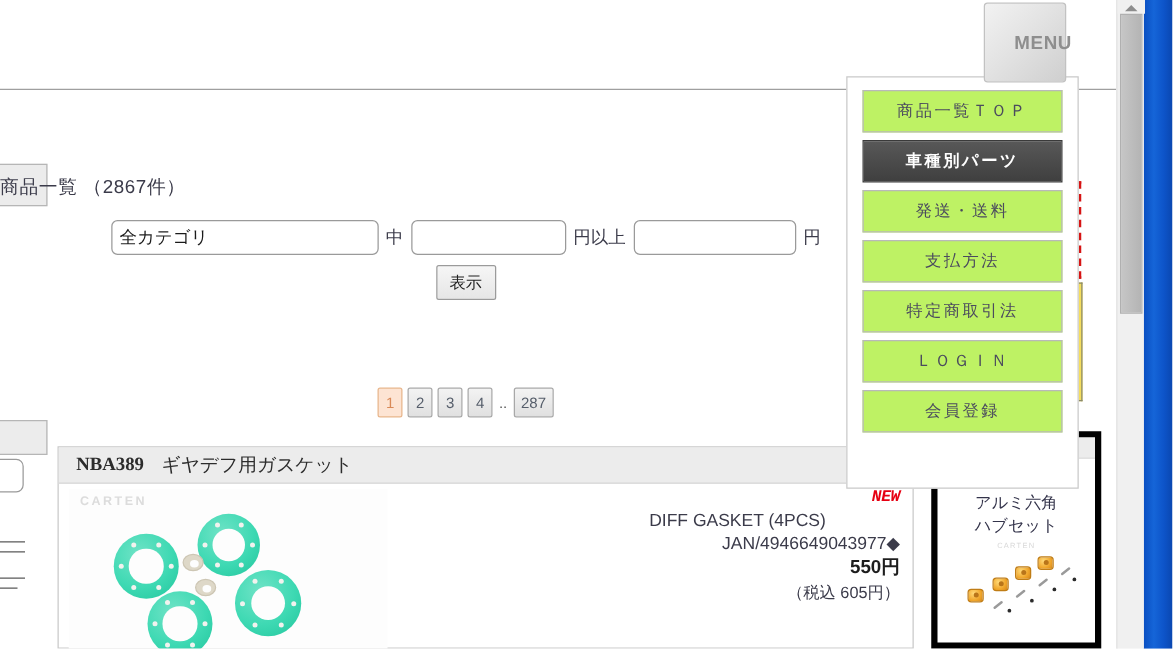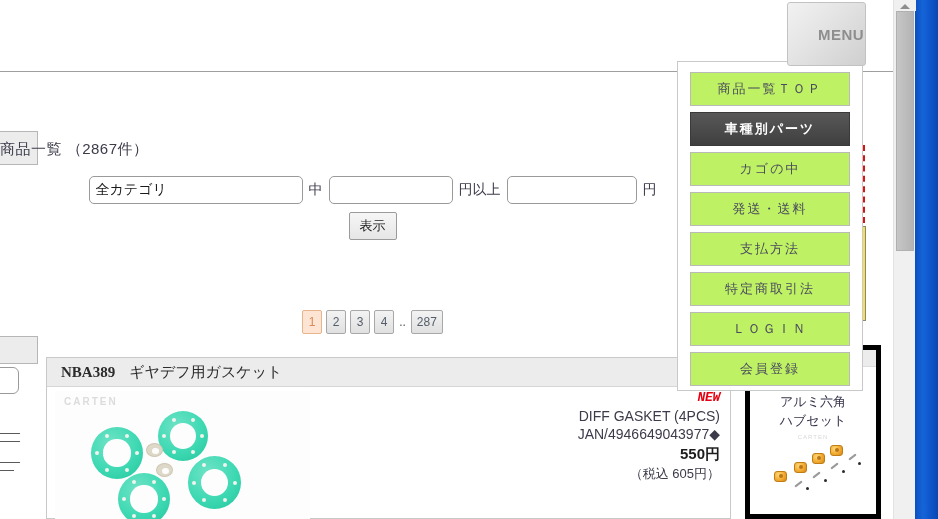--- a/index.html
+++ b/index.html
@@ -175,21 +175,21 @@
 
   
   #product-info {
     position: absolute; right: 10px; top: 2px; width: 260px;
     text-align: right; line-height: 1.35;
   }
   #new-badge {
     font-family: Liberation Mono, monospace; font-style: italic; font-weight: 700;
     font-size: 13px; color: #e60012; letter-spacing: -.3px;
   }
-  #product-name-en { font-size: 14px; color: #3b3b4a; }
+  #product-name-en { font-size: 14px; color: #3b3b4a; text-align: center; }
   #product-jan { font-size: 14px; color: #3b3b4a; }
   #product-price { font-size: 15px; font-weight: 700; color: #1d1d1d; }
   #product-price-tax { font-size: 13px; color: #3b3b4a; }
 
   
   #promo-red {
     position: absolute; left: 853px; top: 145px; width: 12px; height: 78px;
     border: 2px dashed #d61414; border-left: none;
   }
   #promo-yellow {
@@ -228,21 +228,21 @@
   .screw {
     position: absolute; width: 9px; height: 2px; background: #9a9a9a;
     transform: rotate(-38deg); border-radius: 1px;
   }
   .screw-head {
     position: absolute; width: 3px; height: 3px; border-radius: 50%; background: #2b2b2b;
   }
 
   
   #menu-button {
-    position: absolute; left: 787px; top: 2px; width: 79px; height: 64px;
+    position: absolute; left: 787px; top: 2px; width: 66px; height: 64px;
     background: linear-gradient(135deg,#f2f2f2 0%,#e3e3e3 45%,#cfcfcf 100%);
     border: 1px solid #c2c2c2; border-radius: 3px;
     display: flex; align-items: center; justify-content: center;
     font-size: 15px; font-weight: 700; color: #8e8e8e; letter-spacing: .5px;
     cursor: pointer; z-index: 30; padding-left: 29px;
   }
   #menu-dropdown {
     position: absolute; left: 677px; top: 61px; width: 186px; height: 330px;
     background: #fff; border: 1px solid #c9c9c9; z-index: 25;
     padding: 10px 12px 0;
@@ -389,21 +389,20 @@
         <span class="screw-head" style="left:70px;top:38px;"></span>
         <span class="screw-head" style="left:88px;top:29px;"></span>
         <span class="screw-head" style="left:104px;top:21px;"></span>
       </div>
     </div>
   </div>
 
   <div id="menu-dropdown">
     <div class="menu-item">商品一覧ＴＯＰ</div>
     <div class="menu-item active">車種別パーツ</div>
-    <div class="menu-item">カゴの中</div>
     <div class="menu-item">発送・送料</div>
     <div class="menu-item">支払方法</div>
     <div class="menu-item">特定商取引法</div>
     <div class="menu-item">ＬＯＧＩＮ</div>
     <div class="menu-item">会員登録</div>
   </div>
 
   <div id="menu-button">MENU</div>
 
 </div>

